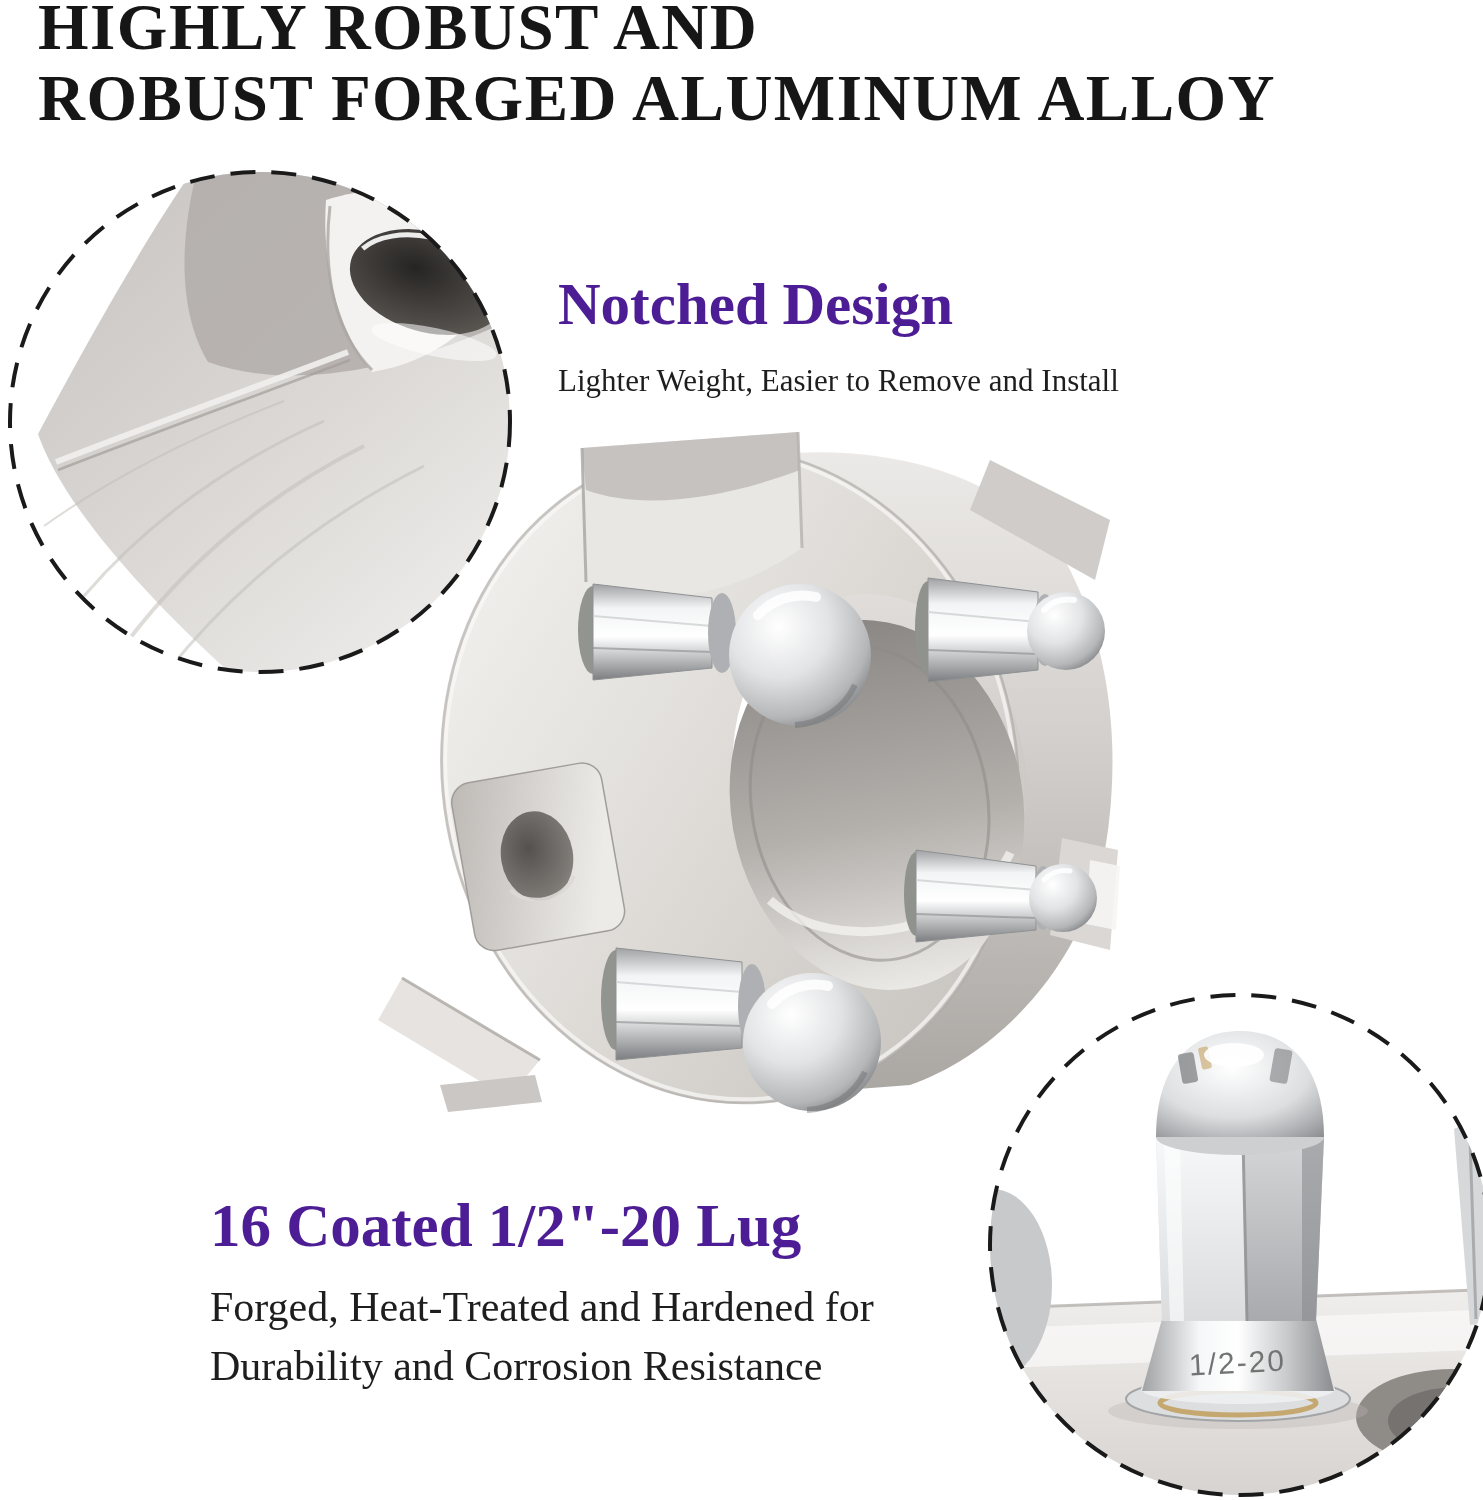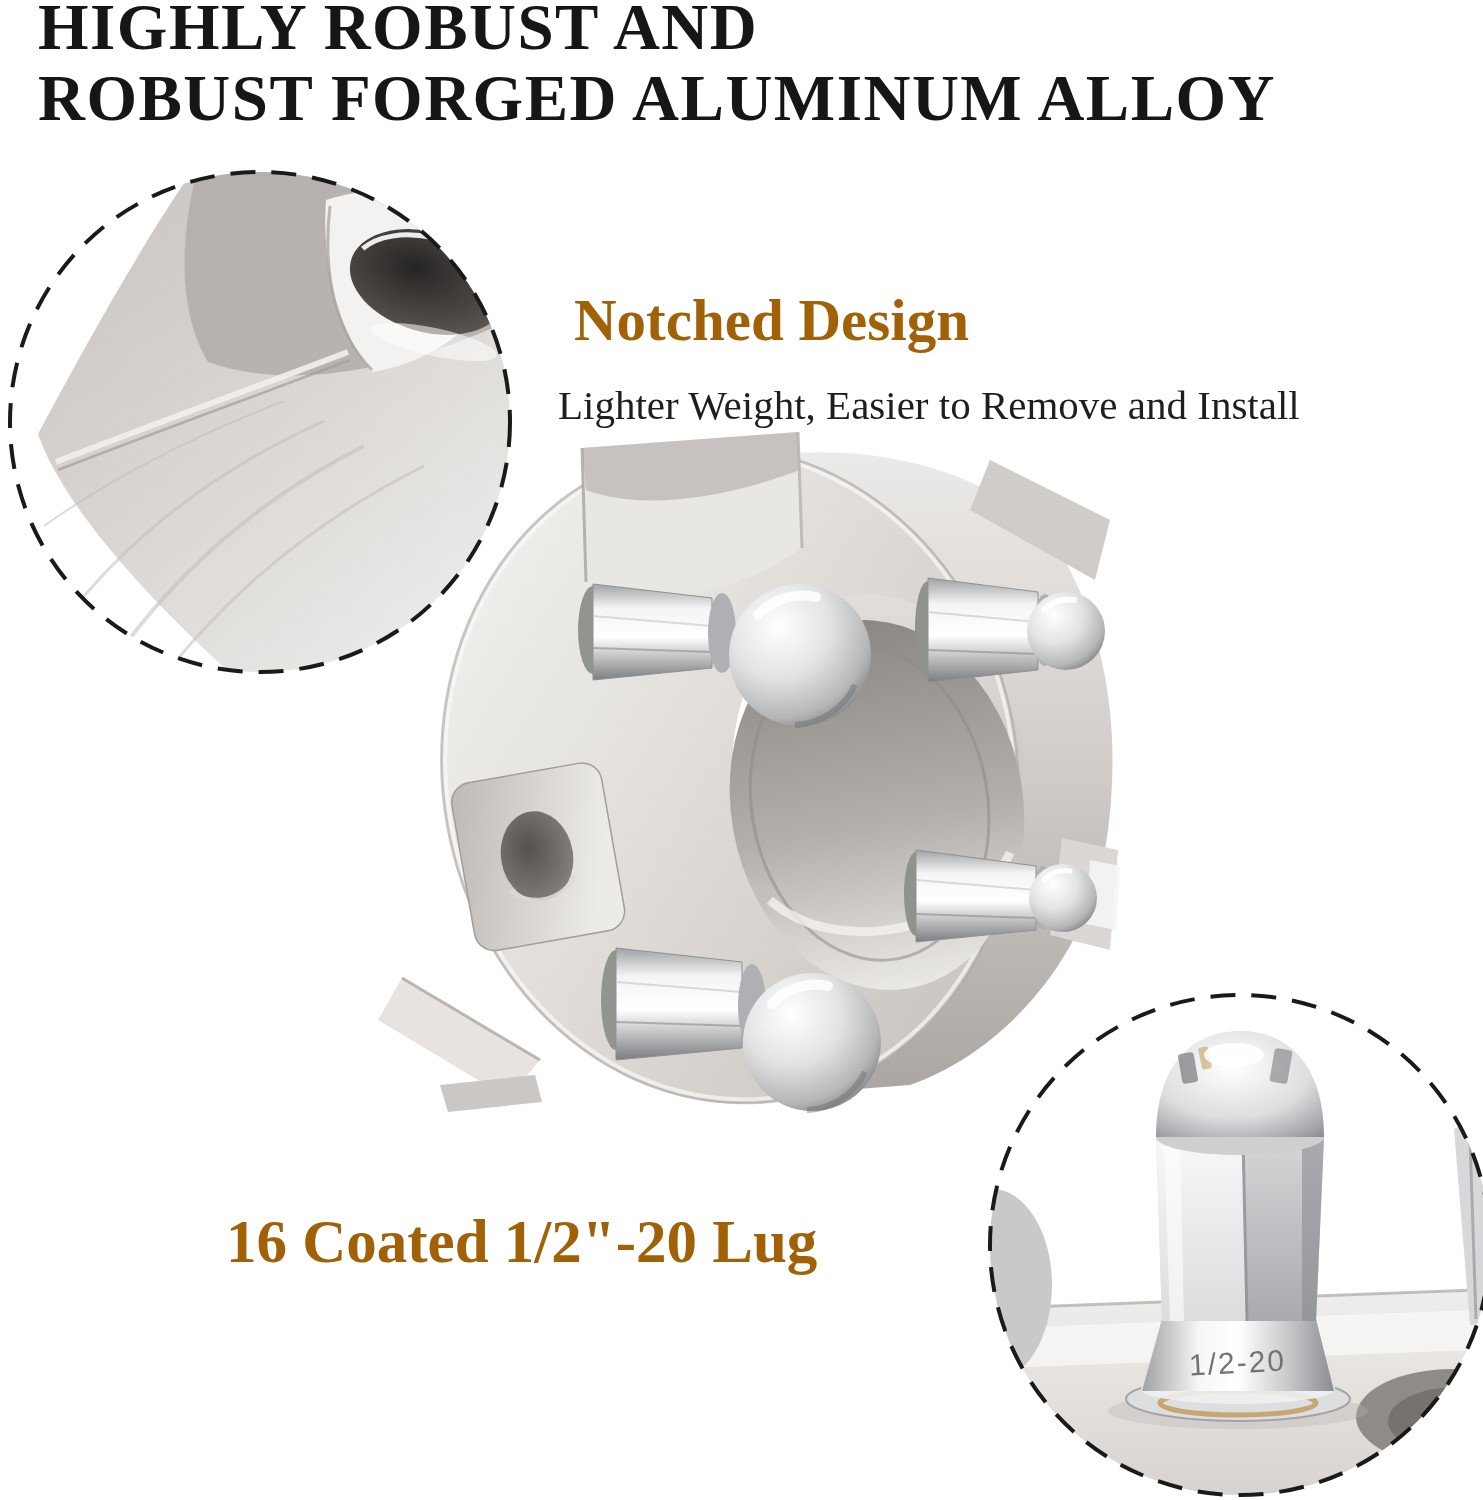--- a/index.html
+++ b/index.html
@@ -8,28 +8,28 @@
     overflow:hidden;font-family:"Liberation Serif","DejaVu Serif",serif;padding-left:32px;
   }
   .headline{
     position:absolute;left:38px;top:-8px;margin:0;
     font-size:65px;line-height:71px;font-weight:700;letter-spacing:1.5px;
     color:#161616;white-space:nowrap;
   }
   .headline span{display:block;}
   .feature{position:absolute;}
   .feature .title{
-    margin:16px;font-weight:700;color:#a16207;white-space:nowrap;
+    margin:0;font-weight:700;color:#4c1d95;white-space:nowrap;
   }
   .feature .subtitle{
     margin:0;color:#1e1e1e;white-space:nowrap;
   }
   .f-notched{left:558px;top:272px;}
   .f-notched .title{font-size:59px;line-height:64px;}
-  .f-notched .subtitle{font-size:41px;line-height:50px;margin-top:28px;}
+  .f-notched .subtitle{font-size:31px;line-height:50px;margin-top:20px;}
   .f-lugnuts{left:210px;top:1191px;}
   .f-lugnuts .title{font-size:61px;line-height:69px;}
   .f-lugnuts .subtitle{font-size:42px;line-height:59px;margin-top:18px;}
   figure{margin:0;padding:0;position:absolute;}
   .fig-tl{left:4px;top:166px;width:512px;height:512px;}
   .fig-main{left:350px;top:430px;width:800px;height:700px;}
   .fig-br{left:984px;top:989px;width:512px;height:512px;}
   svg{display:block;}
 </style>
 </head>
@@ -207,20 +207,24 @@
         <ellipse cx="693" cy="468" rx="10" ry="32" fill="#aeb0b3"></ellipse>
         <circle cx="713" cy="468" r="34" fill="url(#gCap)"></circle>
         <path d="M 694 450 a 28 28 0 0 1 26 -9" stroke="#ffffff" stroke-width="5" fill="none" opacity="0.85" stroke-linecap="round"></path>
       </g>
     </svg>
   </figure>
 
   <div class="feature f-lugnuts">
     <p class="title">
       <span style="display:block">16 Coated 1/2"-20 Lug</span>
+    </p>
+    <p class="subtitle">
+      <span style="display:block">Forged, Heat-Treated and Hardened for</span>
+      <span style="display:block">Durability and Corrosion Resistance</span>
     </p>
   </div>
 
   <figure class="fig-br">
     <svg width="512" height="512" viewBox="0 0 512 512">
       <defs>
         <linearGradient id="brPlate" x1="0" y1="0" x2="0" y2="1">
           <stop offset="0" stop-color="#f0eeec"></stop>
           <stop offset="1" stop-color="#d5d1ce"></stop>
         </linearGradient>

